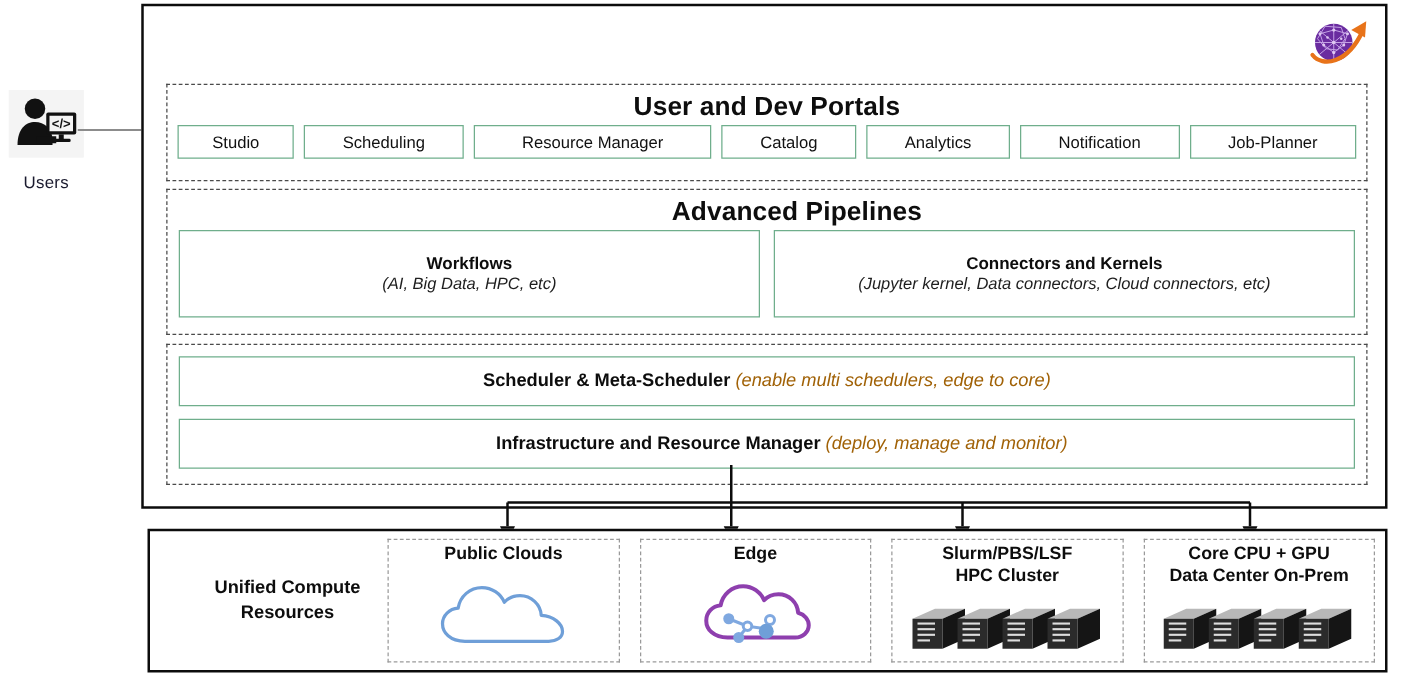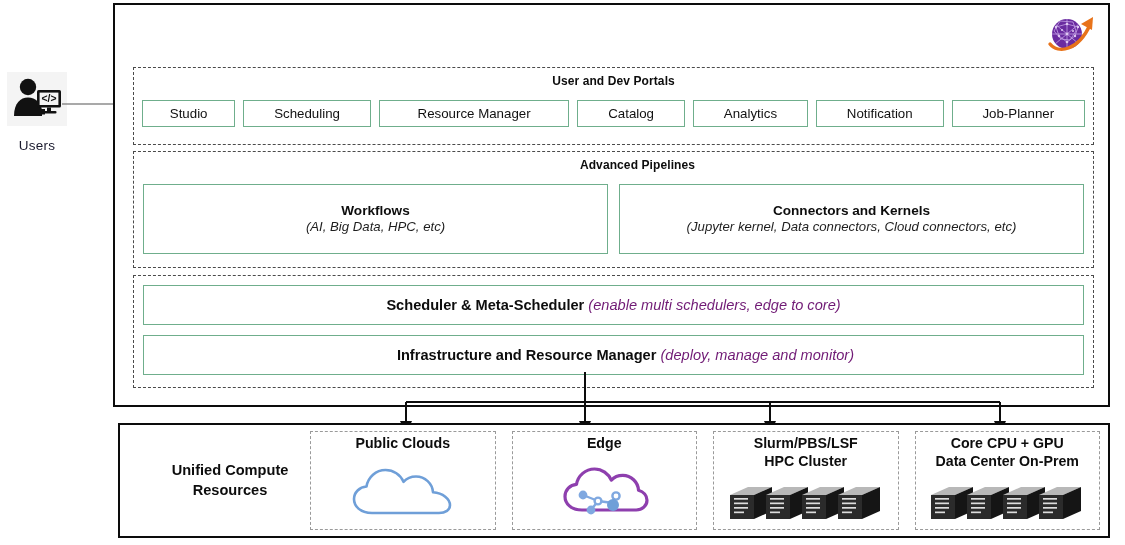--- a/index.html
+++ b/index.html
@@ -75,21 +75,21 @@
     box-sizing: border-box;
     background: transparent;
   }
   #layer-portals  { left: 18px; top: 62px;  width: 961px; height: 78px; }
   #layer-pipelines{ left: 18px; top: 146px; width: 961px; height: 117px; padding-left: 48px; }
   #layer-infra    { left: 18px; top: 270px; width: 961px; height: 113px; }
 
   .layer-title {
     text-align: center;
     font-weight: bold;
-    font-size: 12px;
+    font-size: 21px;
     color: #0d0d0d;
     margin-top: 6px;
     letter-spacing: .1px;
   }
 
   
   .gbox {
     border: 1.9px solid #6fae8c;
     background: #ffffff;
     box-sizing: border-box;
@@ -151,21 +151,21 @@
     position: absolute;
     left: 9px;
     right: 9px;
     height: 40px;
     font-size: 14.6px;
     color: #0d0d0d;
   }
   #infra-bar-scheduler { top: 9px; }
   #infra-bar-manager   { top: 59px; padding-left: 24px; }
   .infra-strong { font-weight: bold; }
-  .infra-note   { font-style: italic; font-weight: normal; color: #701a75; }
+  .infra-note   { font-style: italic; font-weight: normal; color: #a16207; }
 
   
   #branch-arrows {
     position: absolute;
     left: 0;
     top: 372px;
     width: 1125px;
     height: 64px;
     pointer-events: none;
   }

